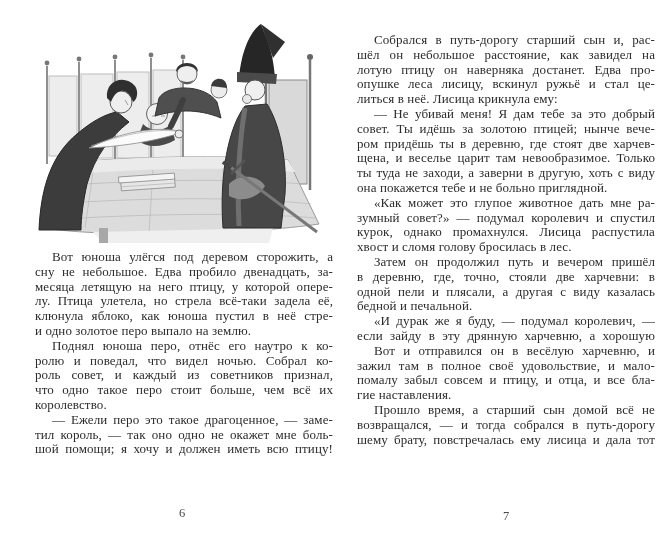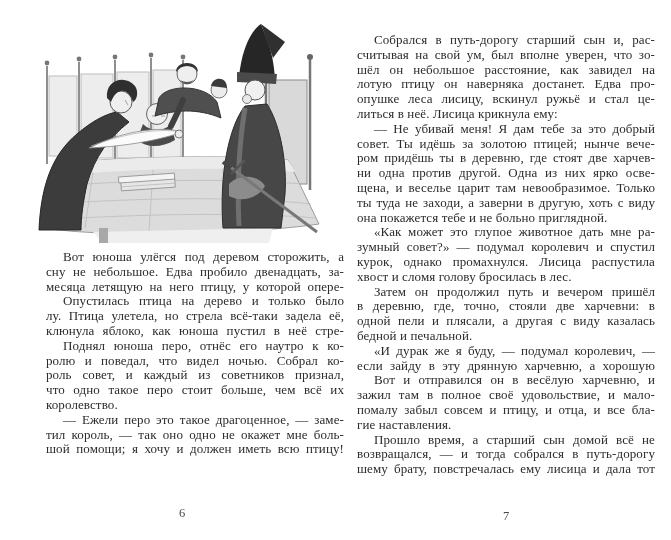--- a/index.html
+++ b/index.html
@@ -18,21 +18,21 @@
   }
   .illustration {
     position: absolute;
     left: 33px; top: 14px;
     width: 298px; height: 230px;
   }
   .textblock {
     position: absolute;
     width: 298px;
   }
-  .text-left  { left: 46px;  top: 250px; }
+  .text-left  { left: 35px;  top: 250px; }
   .text-right { left: 357px; top: 33px;  }
   .line {
     font-size: 13px;
     line-height: 14.8px;
     height: 14.8px;
     text-align: justify;
     text-align-last: justify;
     overflow: hidden;
     letter-spacing: 0.1px;
   }
@@ -154,44 +154,42 @@
         <line x1="198" y1="160" x2="212" y2="146" stroke="#555555" stroke-width="2.5"></line>
         <line x1="190" y1="148" x2="198" y2="154" stroke="#444444" stroke-width="4"></line>
       </g>
     </svg>
   </div>
 
   <div class="textblock text-left">
       <div class="line first">Вот юноша улёгся под деревом сторожить, а</div>
       <div class="line">сну не небольшое. Едва пробило двенадцать, за-</div>
       <div class="line">месяца летящую на него птицу, у которой опере-</div>
-      <div class="line first">Опустилась птица на дерево и только было</div>
       <div class="line">лу. Птица улетела, но стрела всё-таки задела её,</div>
       <div class="line">клюнула яблоко, как юноша пустил в неё стре-</div>
+      <div class="line last">и одно золотое перо выпало на землю.</div>
       <div class="line first">Поднял юноша перо, отнёс его наутро к ко-</div>
       <div class="line">ролю и поведал, что видел ночью. Собрал ко-</div>
       <div class="line">роль совет, и каждый из советников признал,</div>
       <div class="line">что одно такое перо стоит больше, чем всё их</div>
       <div class="line last">королевство.</div>
       <div class="line first">— Ежели перо это такое драгоценное, — заме-</div>
       <div class="line">тил король, — так оно одно не окажет мне боль-</div>
       <div class="line">шой помощи; я хочу и должен иметь всю птицу!</div>
     </div>
 
   <div class="textblock text-right">
       <div class="line first">Собрался в путь-дорогу старший сын и, рас-</div>
-      <div class="line">считывая на свой ум, был вполне уверен, что зо-</div>
       <div class="line">шёл он небольшое расстояние, как завидел на</div>
       <div class="line">лотую птицу он наверняка достанет. Едва про-</div>
       <div class="line">опушке леса лисицу, вскинул ружьё и стал це-</div>
       <div class="line last">литься в неё. Лисица крикнула ему:</div>
       <div class="line first">— Не убивай меня! Я дам тебе за это добрый</div>
       <div class="line">совет. Ты идёшь за золотою птицей; нынче вече-</div>
       <div class="line">ром придёшь ты в деревню, где стоят две харчев-</div>
-      <div class="line">ни одна против другой. Одна из них ярко осве-</div>
       <div class="line">щена, и веселье царит там невообразимое. Только</div>
       <div class="line">ты туда не заходи, а заверни в другую, хоть с виду</div>
       <div class="line last">она покажется тебе и не больно приглядной.</div>
       <div class="line first">«Как может это глупое животное дать мне ра-</div>
       <div class="line">зумный совет?» — подумал королевич и спустил</div>
       <div class="line">курок, однако промахнулся. Лисица распустила</div>
       <div class="line last">хвост и сломя голову бросилась в лес.</div>
       <div class="line first">Затем он продолжил путь и вечером пришёл</div>
       <div class="line">в деревню, где, точно, стояли две харчевни: в</div>
       <div class="line">одной пели и плясали, а другая с виду казалась</div>

